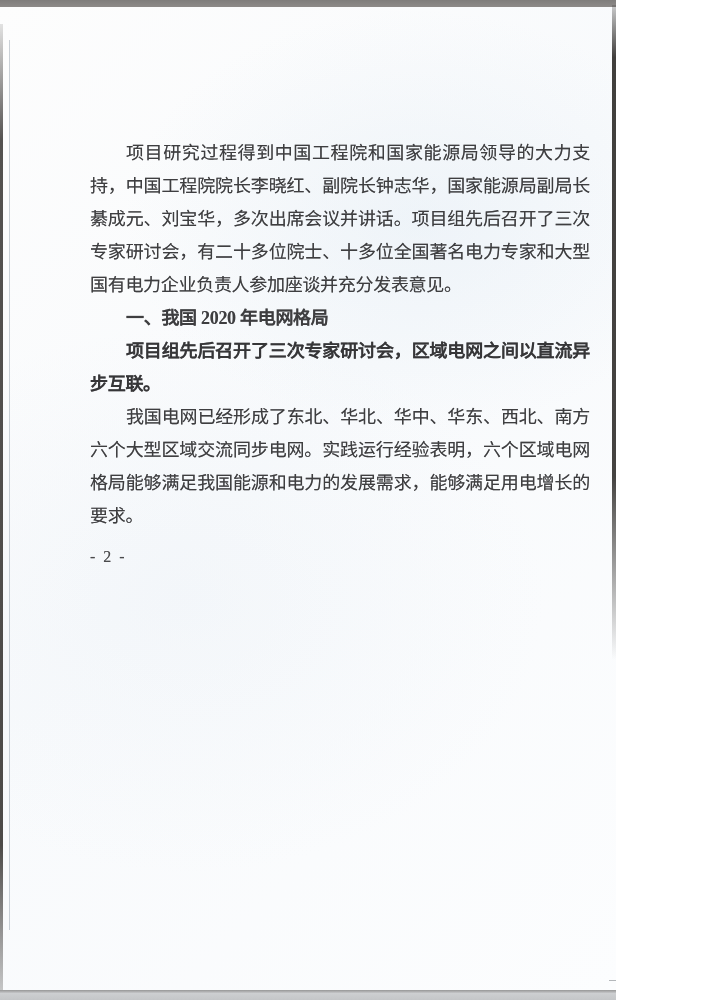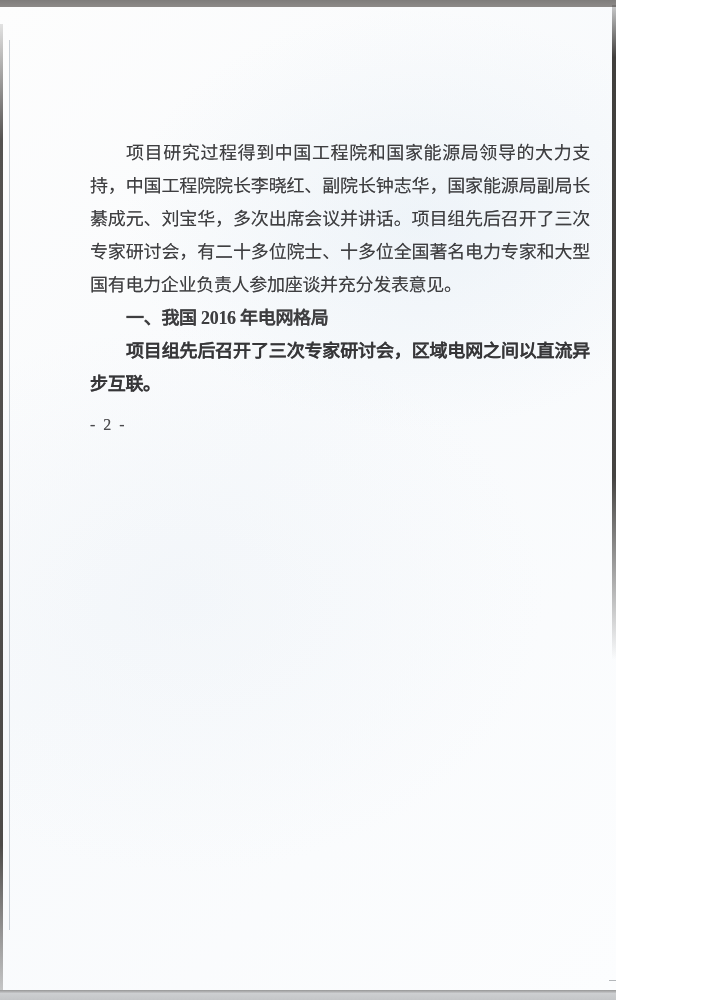--- a/index.html
+++ b/index.html
@@ -103,18 +103,19 @@
   <div class="edge-right"></div>
   <div class="edge-bottom"></div>
 
   <div class="speck speck-1"></div>
   <div class="speck speck-2"></div>
   <div class="dash-artifact"></div>
   <div class="dash-artifact-faint"></div>
 
   <div class="doc-body">
     <p class="para">项目研究过程得到中国工程院和国家能源局领导的大力支持，中国工程院院长李晓红、副院长钟志华，国家能源局副局长綦成元、刘宝华，多次出席会议并讲话。项目组先后召开了三次专家研讨会，有二十多位院士、十多位全国著名电力专家和大型国有电力企业负责人参加座谈并充分发表意见。</p>
-    <p class="heading">一、我国 2016 年电网格局</p>
+    <p class="heading">一、我国 2020 年电网格局</p>
     <p class="emphasis">项目组先后召开了三次专家研讨会，区域电网之间以直流异步互联。</p>
+    <p class="para">我国电网已经形成了东北、华北、华中、华东、西北、南方六个大型区域交流同步电网。实践运行经验表明，六个区域电网格局能够满足我国能源和电力的发展需求，能够满足用电增长的要求。</p>
     <p class="page-number">- 2 -</p>
   </div>
 
 </div>
 
 </body></html>

